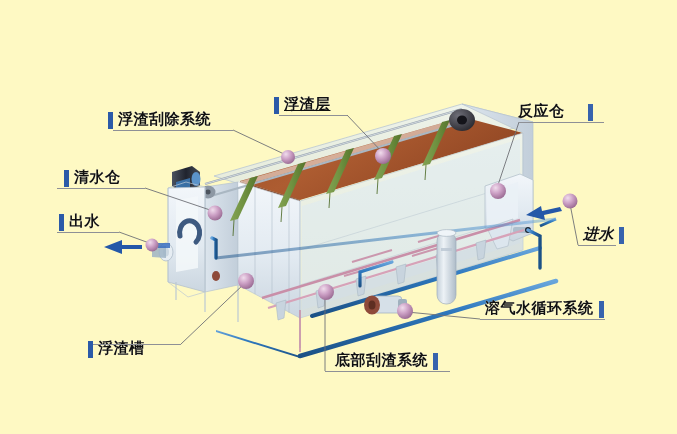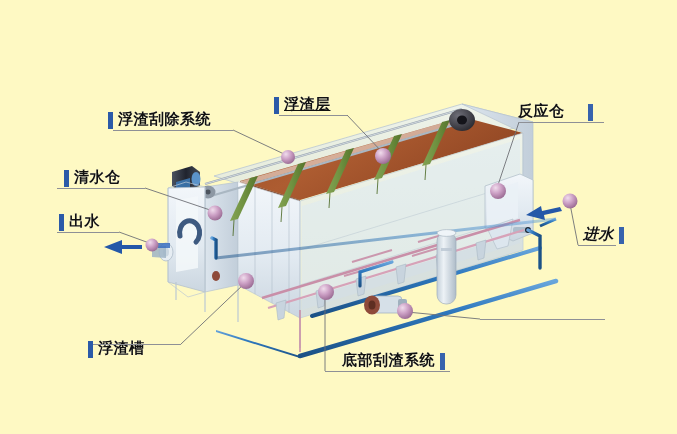--- a/index.html
+++ b/index.html
@@ -350,21 +350,25 @@
     <span class="bar r"></span>
   </div>
   <div class="ul" style="left:578px;top:245px;width:38px;"></div>
 
   <div class="lbl" style="left:88px;top:340px;">
     <span class="bar"></span>
     <span class="txt">浮渣槽</span>
   </div>
   <div class="ul" style="left:93px;top:344px;width:88px;"></div>
 
-  <div class="lbl" style="left:337px;top:352px;">
+  <div class="lbl" style="left:330px;top:352px;">
     <span class="txt">底部刮渣系统</span>
     <span class="bar r"></span>
   </div>
   <div class="ul" style="left:325px;top:371px;width:125px;"></div>
 
+  <div class="lbl" style="left:480px;top:300px;">
+    <span class="txt">溶气水循环系统</span>
+    <span class="bar r"></span>
+  </div>
   <div class="ul" style="left:480px;top:319px;width:125px;"></div>
 
 </div>
 
 </body></html>

